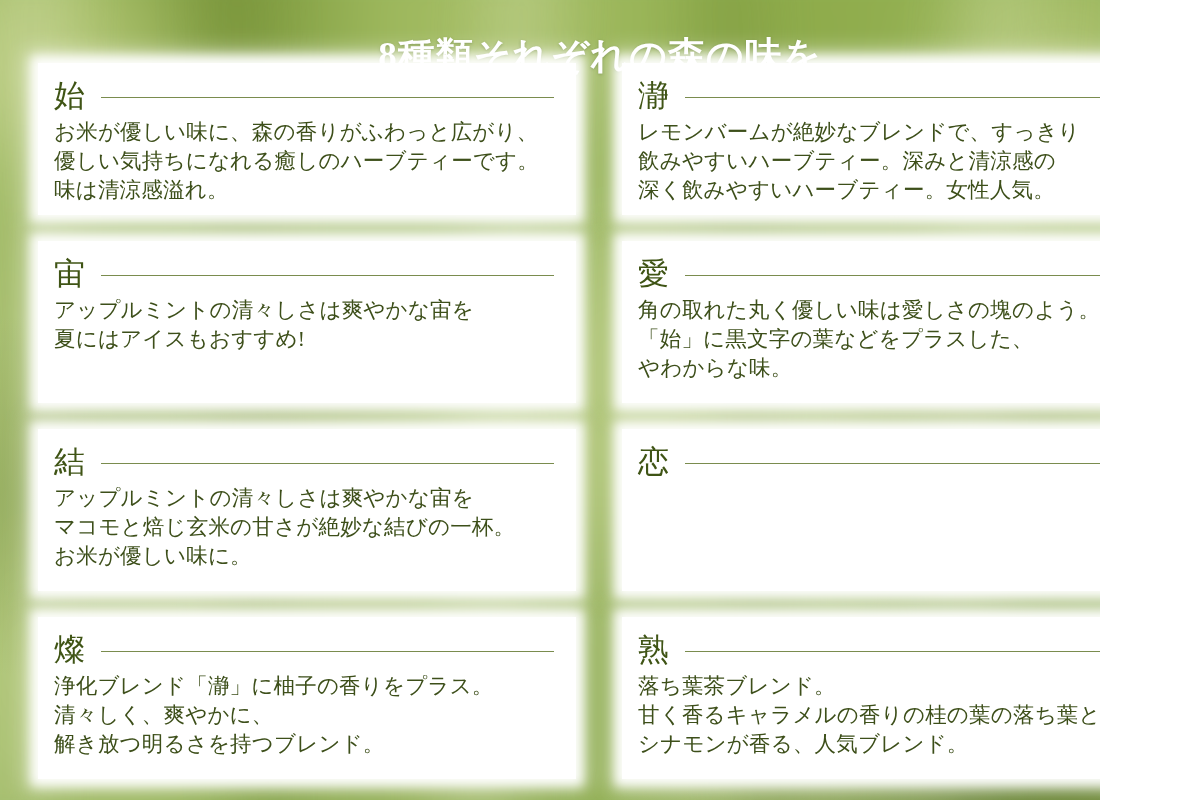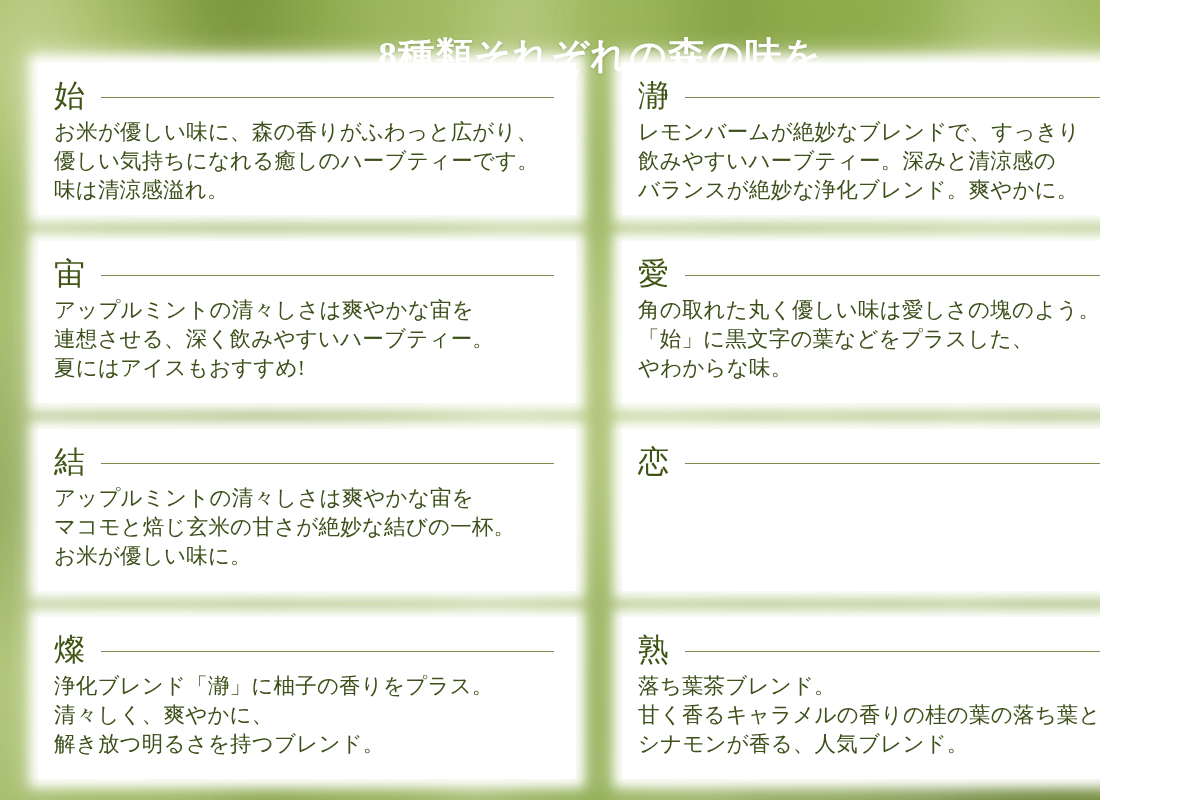--- a/index.html
+++ b/index.html
@@ -163,31 +163,30 @@
         </div>
       </div>
       <div class="card">
         <div class="card-head">
           <span class="card-kanji">瀞</span>
           <span class="card-rule"></span>
         </div>
         <div class="card-body">
           <span class="ln">レモンバームが絶妙なブレンドで、すっきり</span>
           <span class="ln">飲みやすいハーブティー。深みと清涼感の</span>
-          <span class="ln">バランスが絶妙な浄化ブレンド。爽やかに。</span>
+          <span class="ln">深く飲みやすいハーブティー。女性人気。</span>
         </div>
       </div>
       <div class="card">
         <div class="card-head">
           <span class="card-kanji">宙</span>
           <span class="card-rule"></span>
         </div>
         <div class="card-body">
           <span class="ln">アップルミントの清々しさは爽やかな宙を</span>
-          <span class="ln">連想させる、深く飲みやすいハーブティー。</span>
           <span class="ln">夏にはアイスもおすすめ!</span>
         </div>
       </div>
       <div class="card">
         <div class="card-head">
           <span class="card-kanji">愛</span>
           <span class="card-rule"></span>
         </div>
         <div class="card-body">
           <span class="ln">角の取れた丸く優しい味は愛しさの塊のよう。</span>

